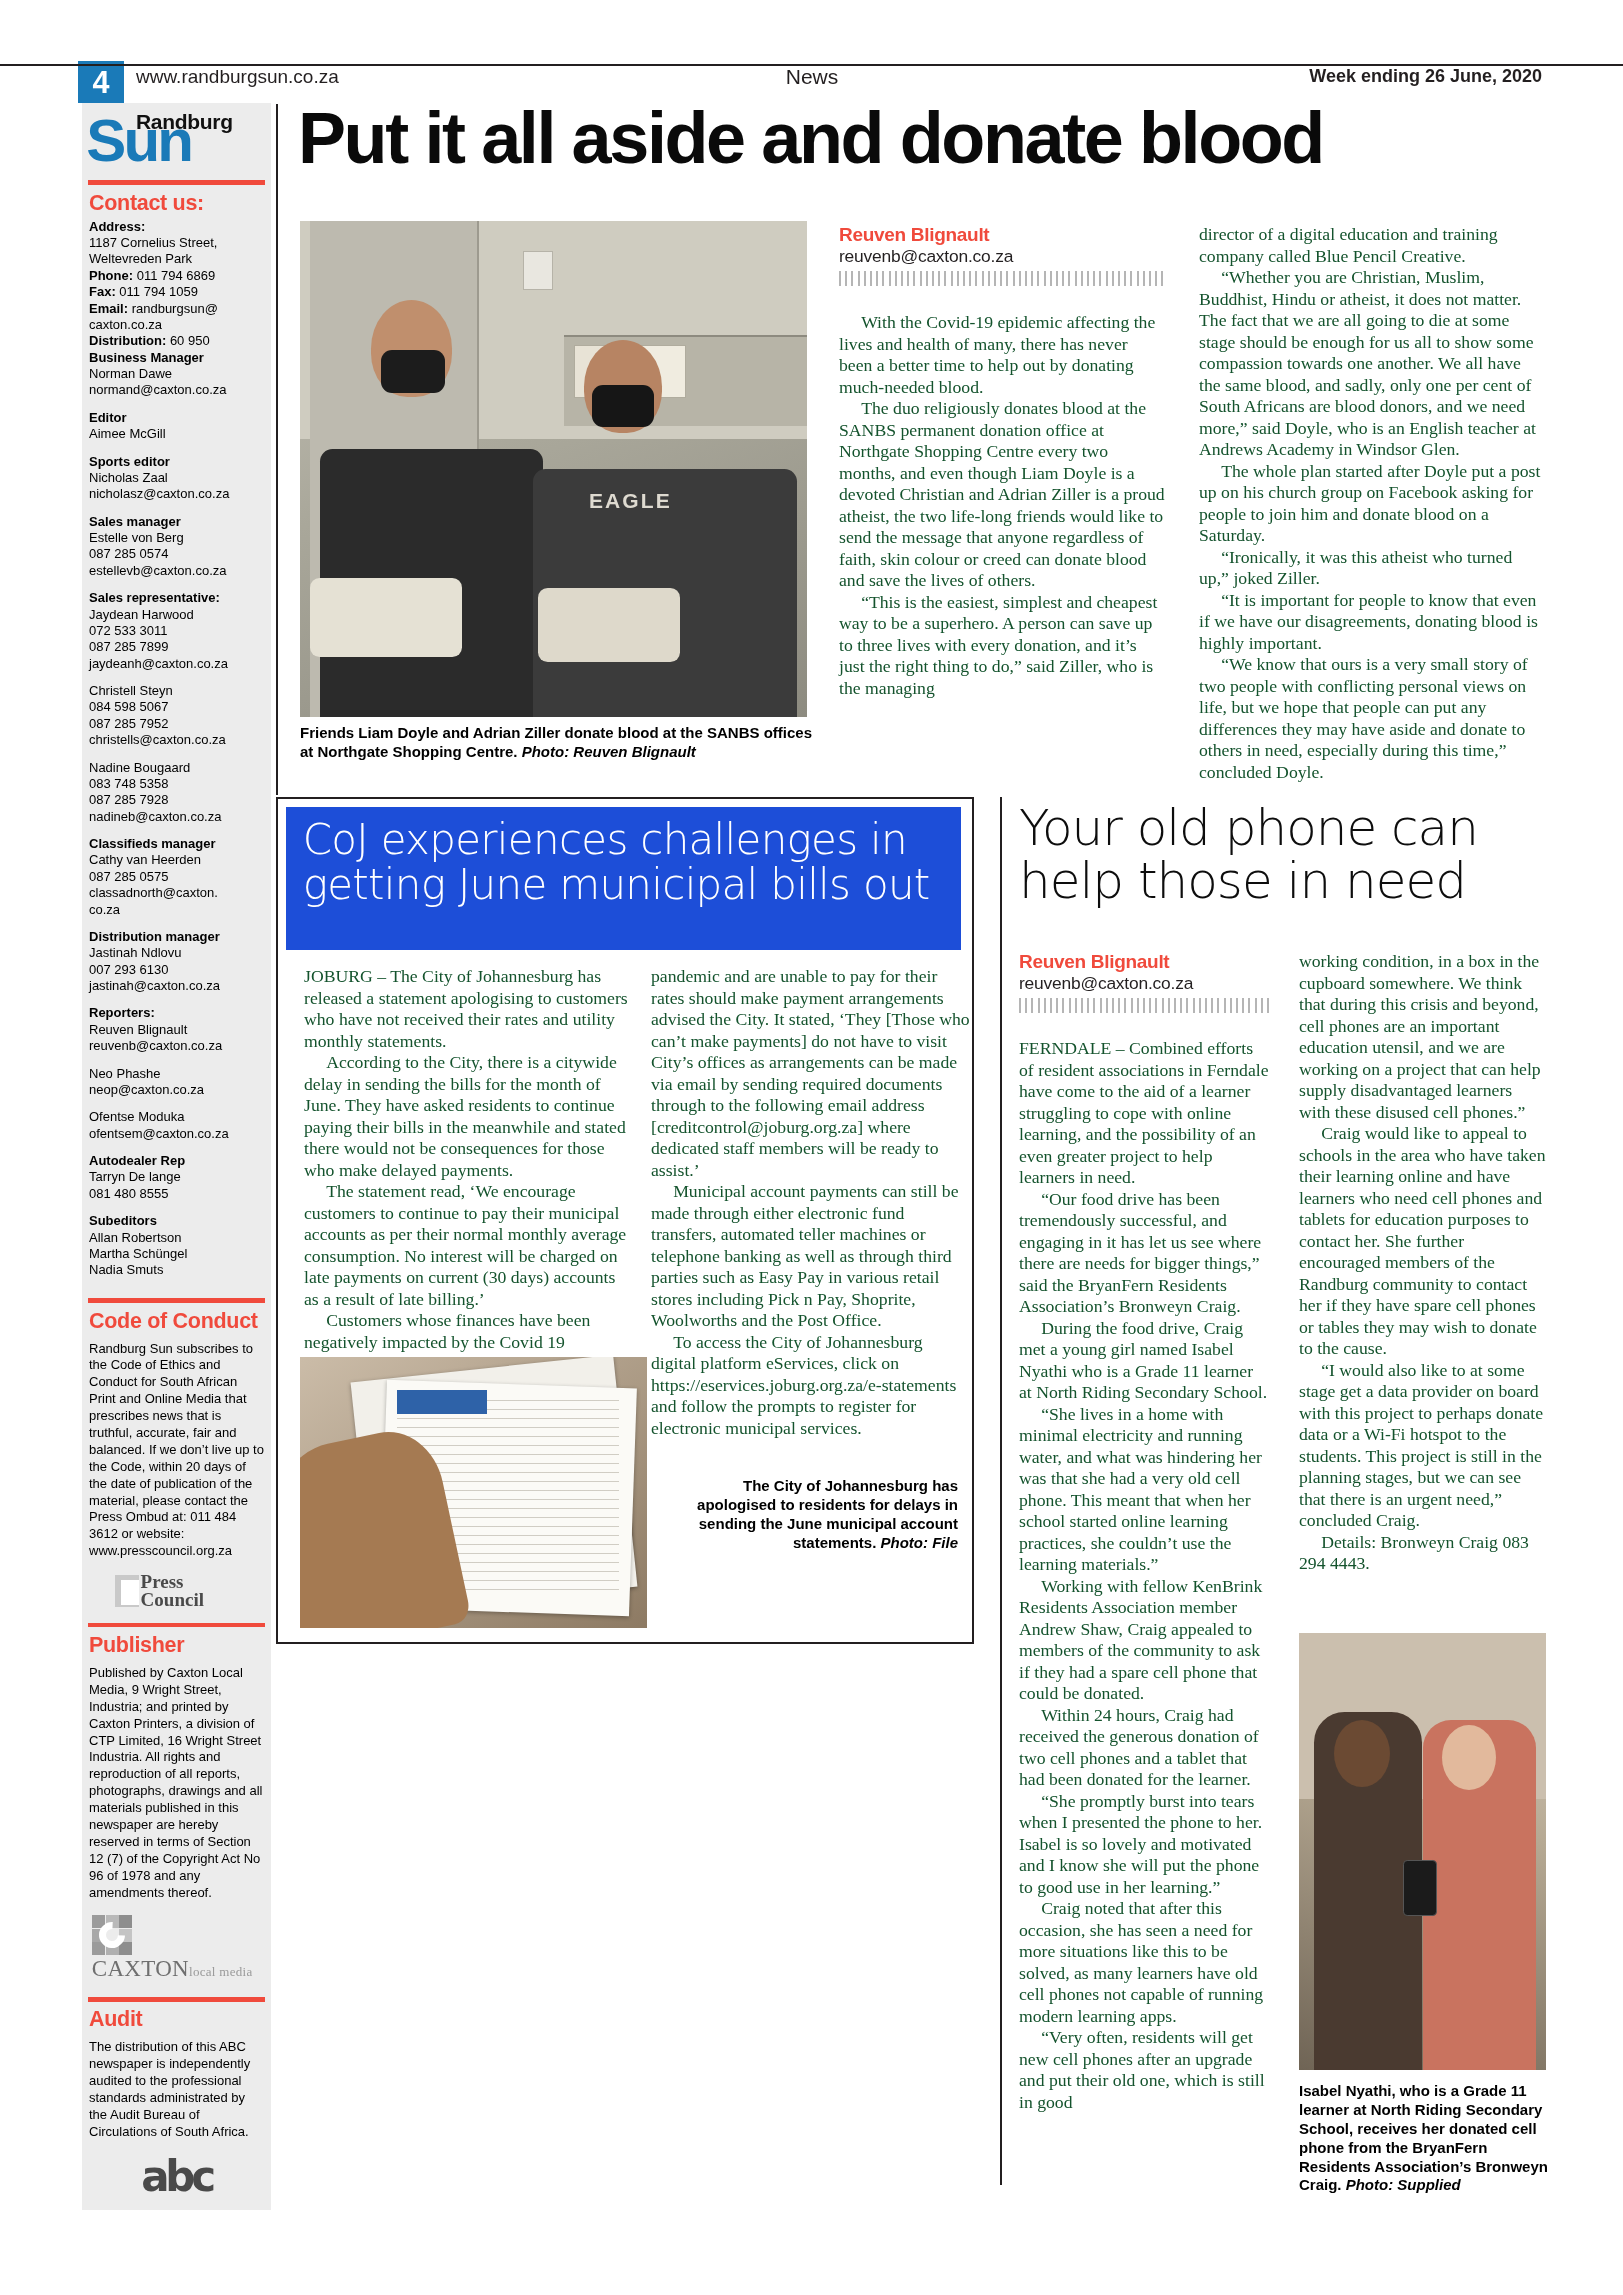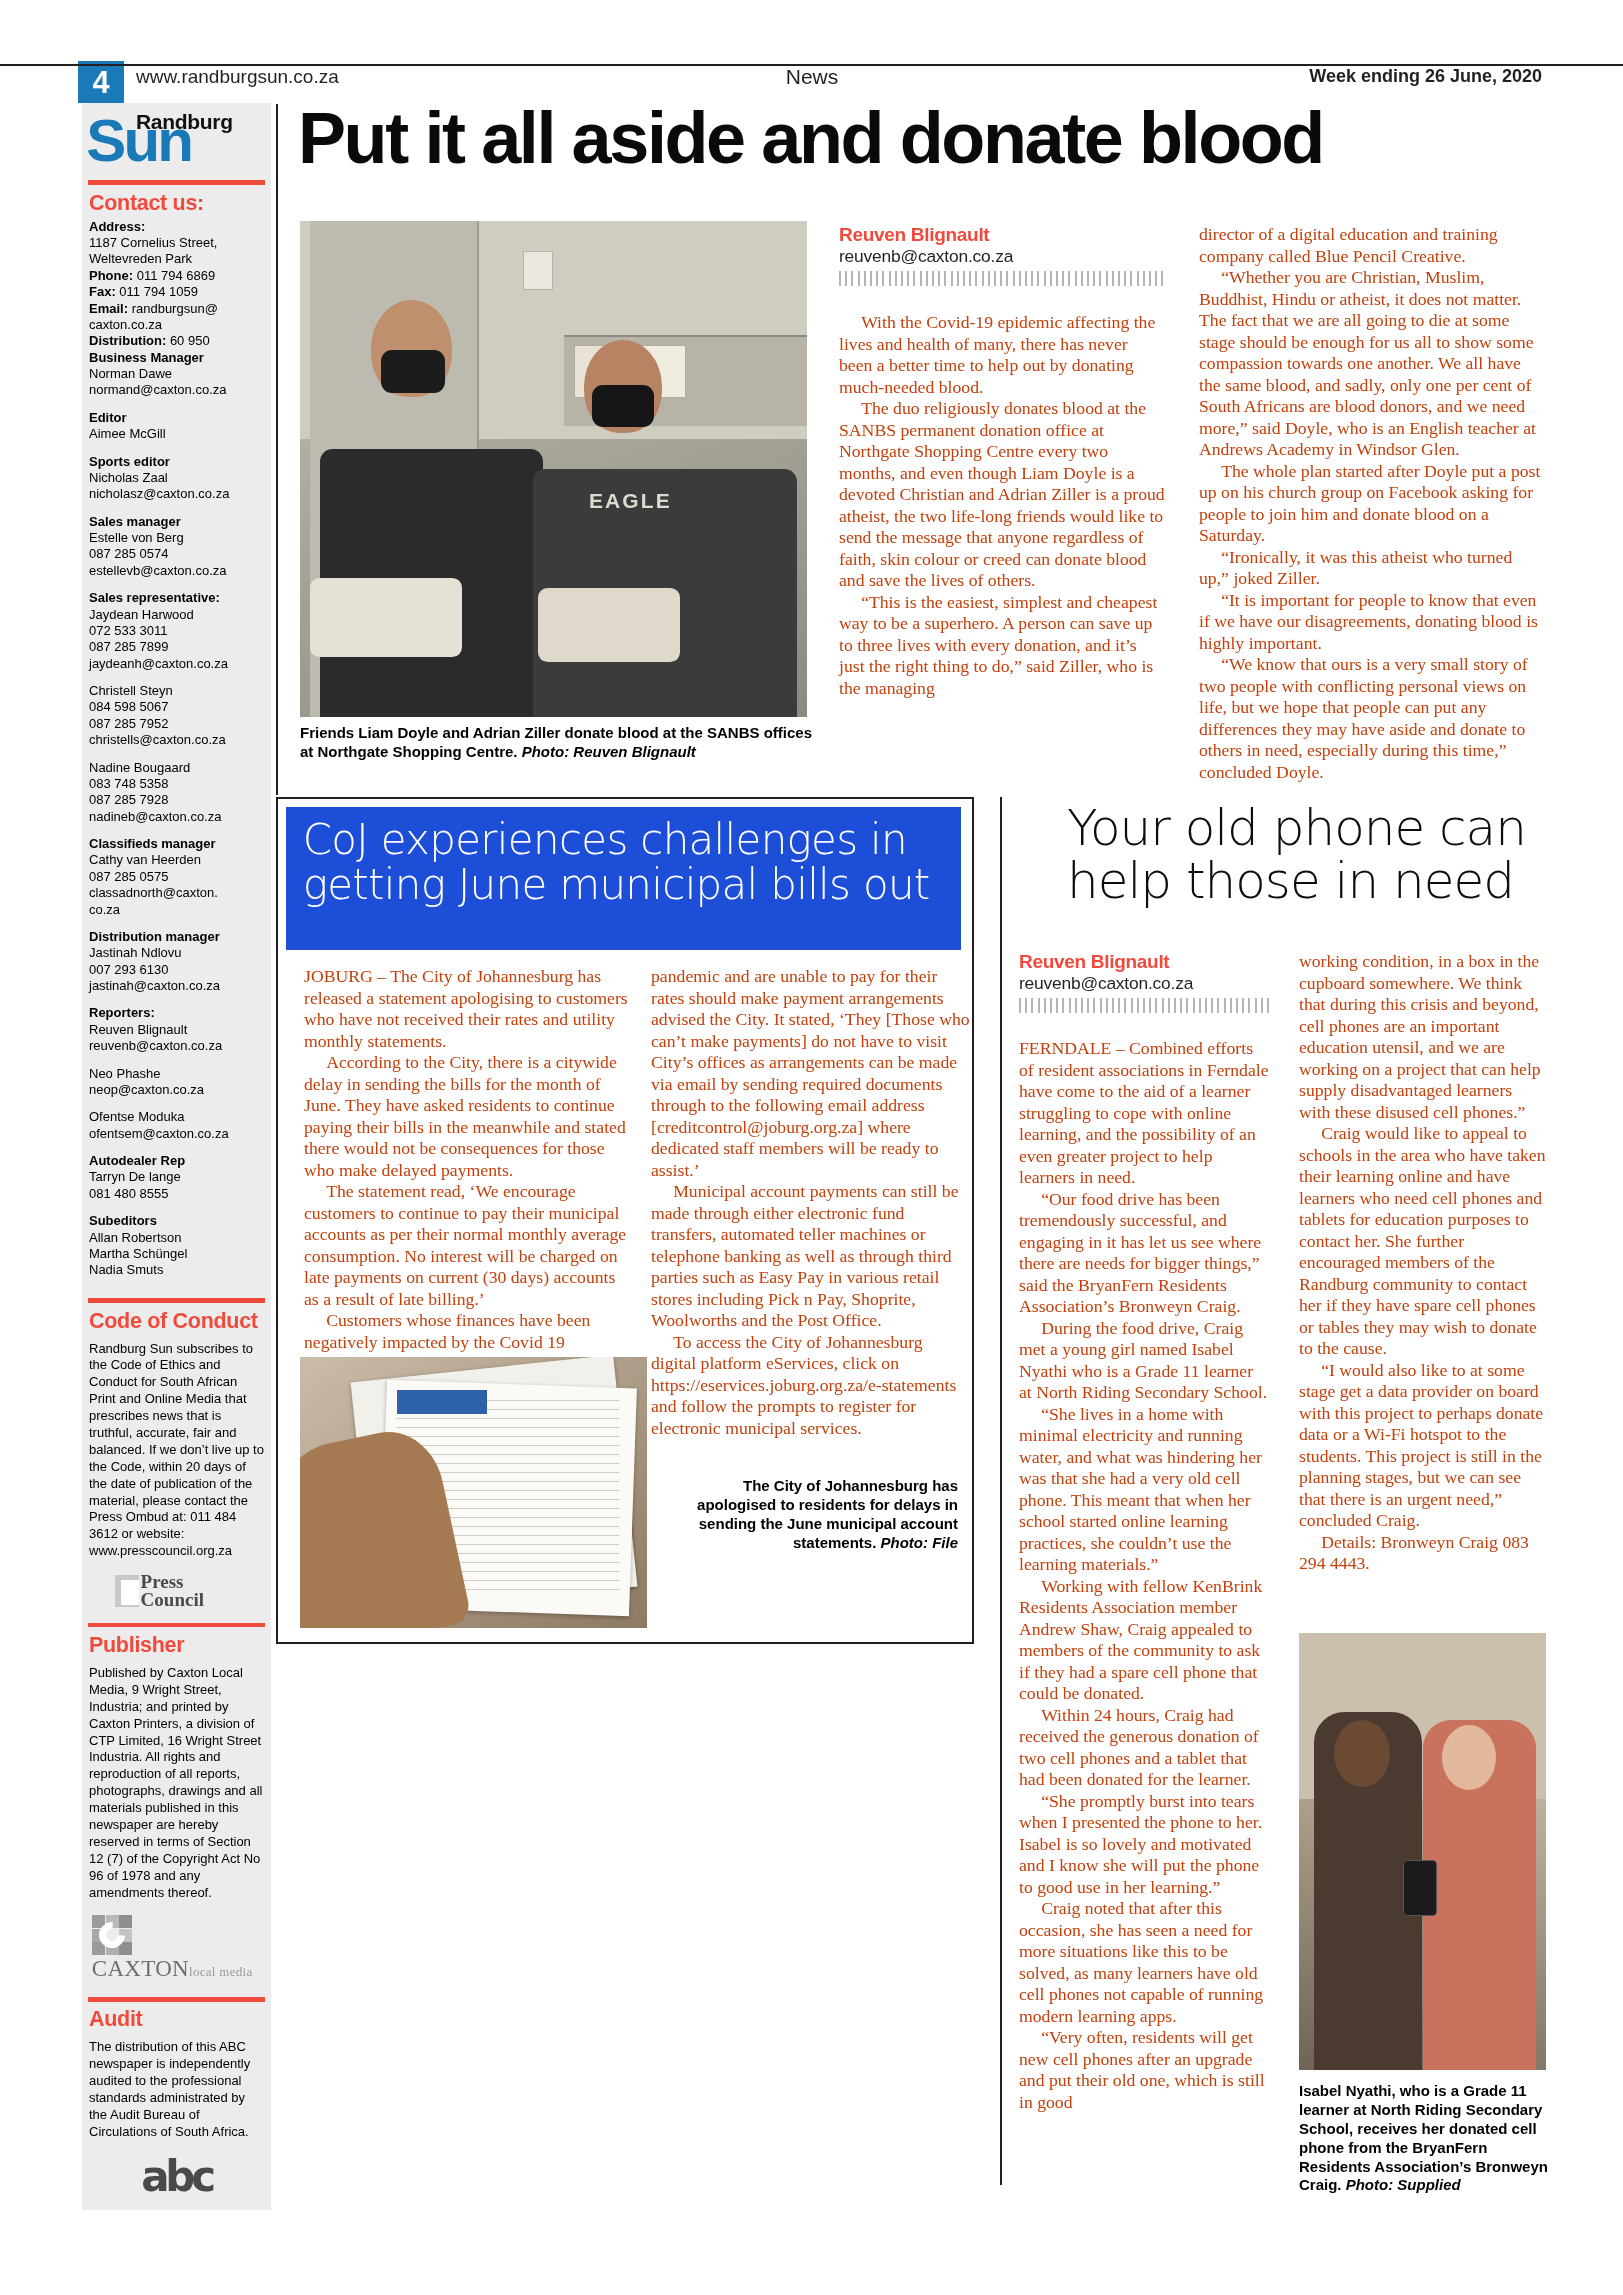--- a/index.html
+++ b/index.html
@@ -71,21 +71,21 @@
 
   .cap1{position:absolute;left:300px;top:724px;width:514px;font-size:15px;font-weight:bold;line-height:1.24;}
   .cap1 .ital{font-style:italic;}
 
   
   .byline-name{color:#f04a3c;font-weight:bold;font-size:19px;letter-spacing:-0.3px;}
   .byline-mail{font-size:17.4px;color:#231f20;letter-spacing:-0.2px;}
   .byline-bars{height:15.3px;margin-top:3.5px;background:repeating-linear-gradient(90deg,#b5b5b5 0 2.1px,#ffffff 2.1px 6.2px);}
 
   
-  .col{position:absolute;font-family:"Liberation Serif",serif;font-size:17.7px;line-height:1.215;text-align:left;color:#c2410c;}
+  .col{position:absolute;font-family:"Liberation Serif",serif;font-size:17.7px;line-height:1.215;text-align:left;color:#14532d;}
   .col p{margin:0;text-indent:1.25em;}
   .col p.first{text-indent:0;}
 
   
   .cojbox{position:absolute;left:276px;top:797px;width:694px;height:843px;border:2.1px solid #231f20;background:#fff;}
   .cojhead{position:absolute;left:286px;top:807px;width:675px;height:143px;background:#1d4ed8;color:#fff;}
   .cojhead .t{padding:11px 16.7px 0 16.7px;font-size:42px;line-height:1.06;letter-spacing:-0.7px;font-family:"DejaVu Sans",sans-serif;font-weight:300;}
 
   .photo2{position:absolute;left:300px;top:1357px;width:347px;height:271px;
           background:linear-gradient(145deg,#cbbca8,#8d7a63);overflow:hidden;}
@@ -93,21 +93,21 @@
   .p2-paper1{position:absolute;left:18%;top:4%;width:76%;height:86%;background:#f2f0ea;transform:rotate(-6deg);box-shadow:0 1.4px 4.2px rgba(0,0,0,.35);}
   .p2-paper2{position:absolute;left:24%;top:10%;width:72%;height:84%;background:#fbfaf6;transform:rotate(2deg);box-shadow:0 1.4px 4.2px rgba(0,0,0,.3);}
   .p2-lines{position:absolute;left:28%;top:16%;width:64%;height:70%;
        background:repeating-linear-gradient(#c9c5bb 0 1.4px,transparent 1.4px 9px);opacity:.85;}
   .p2-blue{position:absolute;left:28%;top:12%;width:26%;height:9%;background:#2e62a8;}
   .cap2{position:absolute;left:666px;top:1477px;width:292px;font-size:15px;font-weight:bold;line-height:1.26;text-align:right;}
   .cap2 .ital{font-style:italic;}
 
   
   .head2{position:absolute;left:1019px;top:802px;width:534px;font-size:50px;line-height:1.05;
-         letter-spacing:-1px;font-family:"DejaVu Sans",sans-serif;font-weight:300;color:#0d0d0d;margin-left:48px;}
+         letter-spacing:-1px;font-family:"DejaVu Sans",sans-serif;font-weight:300;color:#0d0d0d;}
 
   
   .photo3{position:absolute;left:1299px;top:1633px;width:247px;height:437px;
           background:linear-gradient(170deg,#c9bda8,#8f7f6d);overflow:hidden;}
   .p3-bg{position:absolute;inset:0;background:linear-gradient(200deg,#d8cfc0 0%,#b6a993 40%,#6f6455 100%);}
   .p3-wall{position:absolute;left:0;top:0;width:100%;height:38%;background:#cbbfae;}
   .p3-g{position:absolute;left:6%;top:18%;width:44%;height:82%;background:#4a3a30;border-radius:30.5px 30.5px 0 0;}
   .p3-gh{position:absolute;left:14%;top:20%;width:56px;height:67px;background:#6b4a33;border-radius:50%;}
   .p3-w{position:absolute;left:50%;top:20%;width:46%;height:80%;background:#c9735f;border-radius:28px 28px 0 0;}
   .p3-wh{position:absolute;left:58%;top:21%;width:54px;height:65px;background:#e2b99c;border-radius:50%;}

